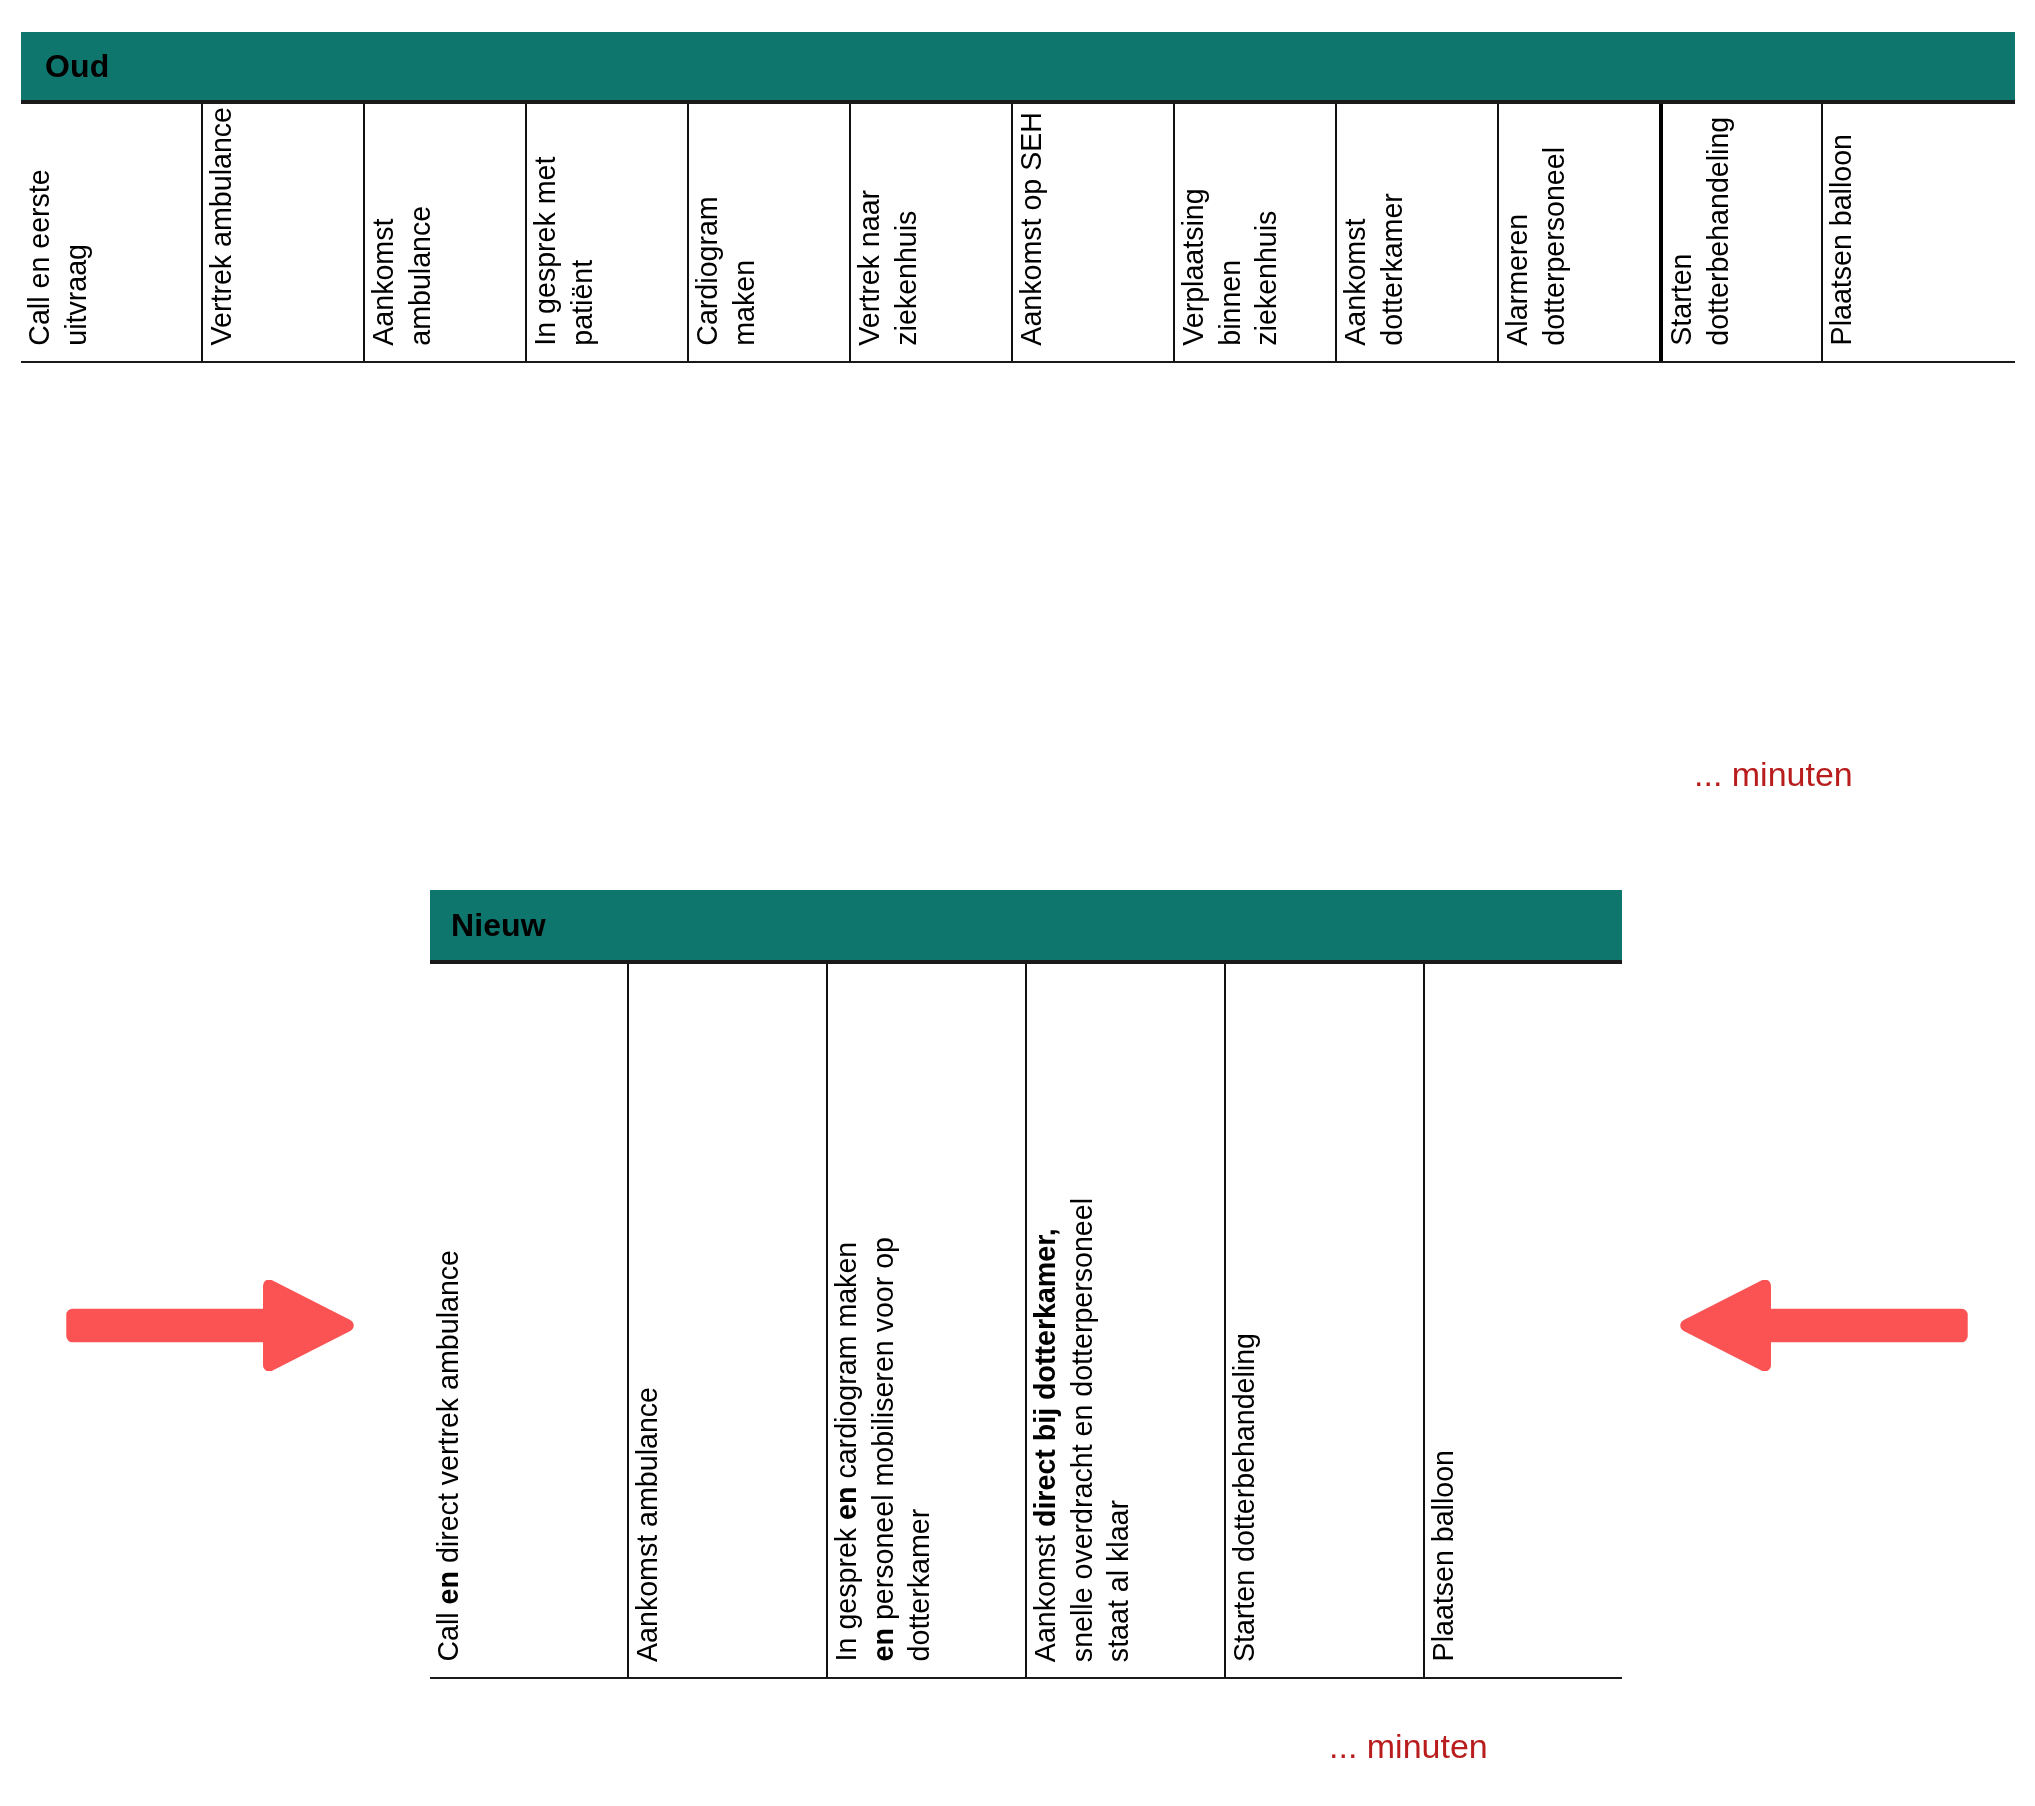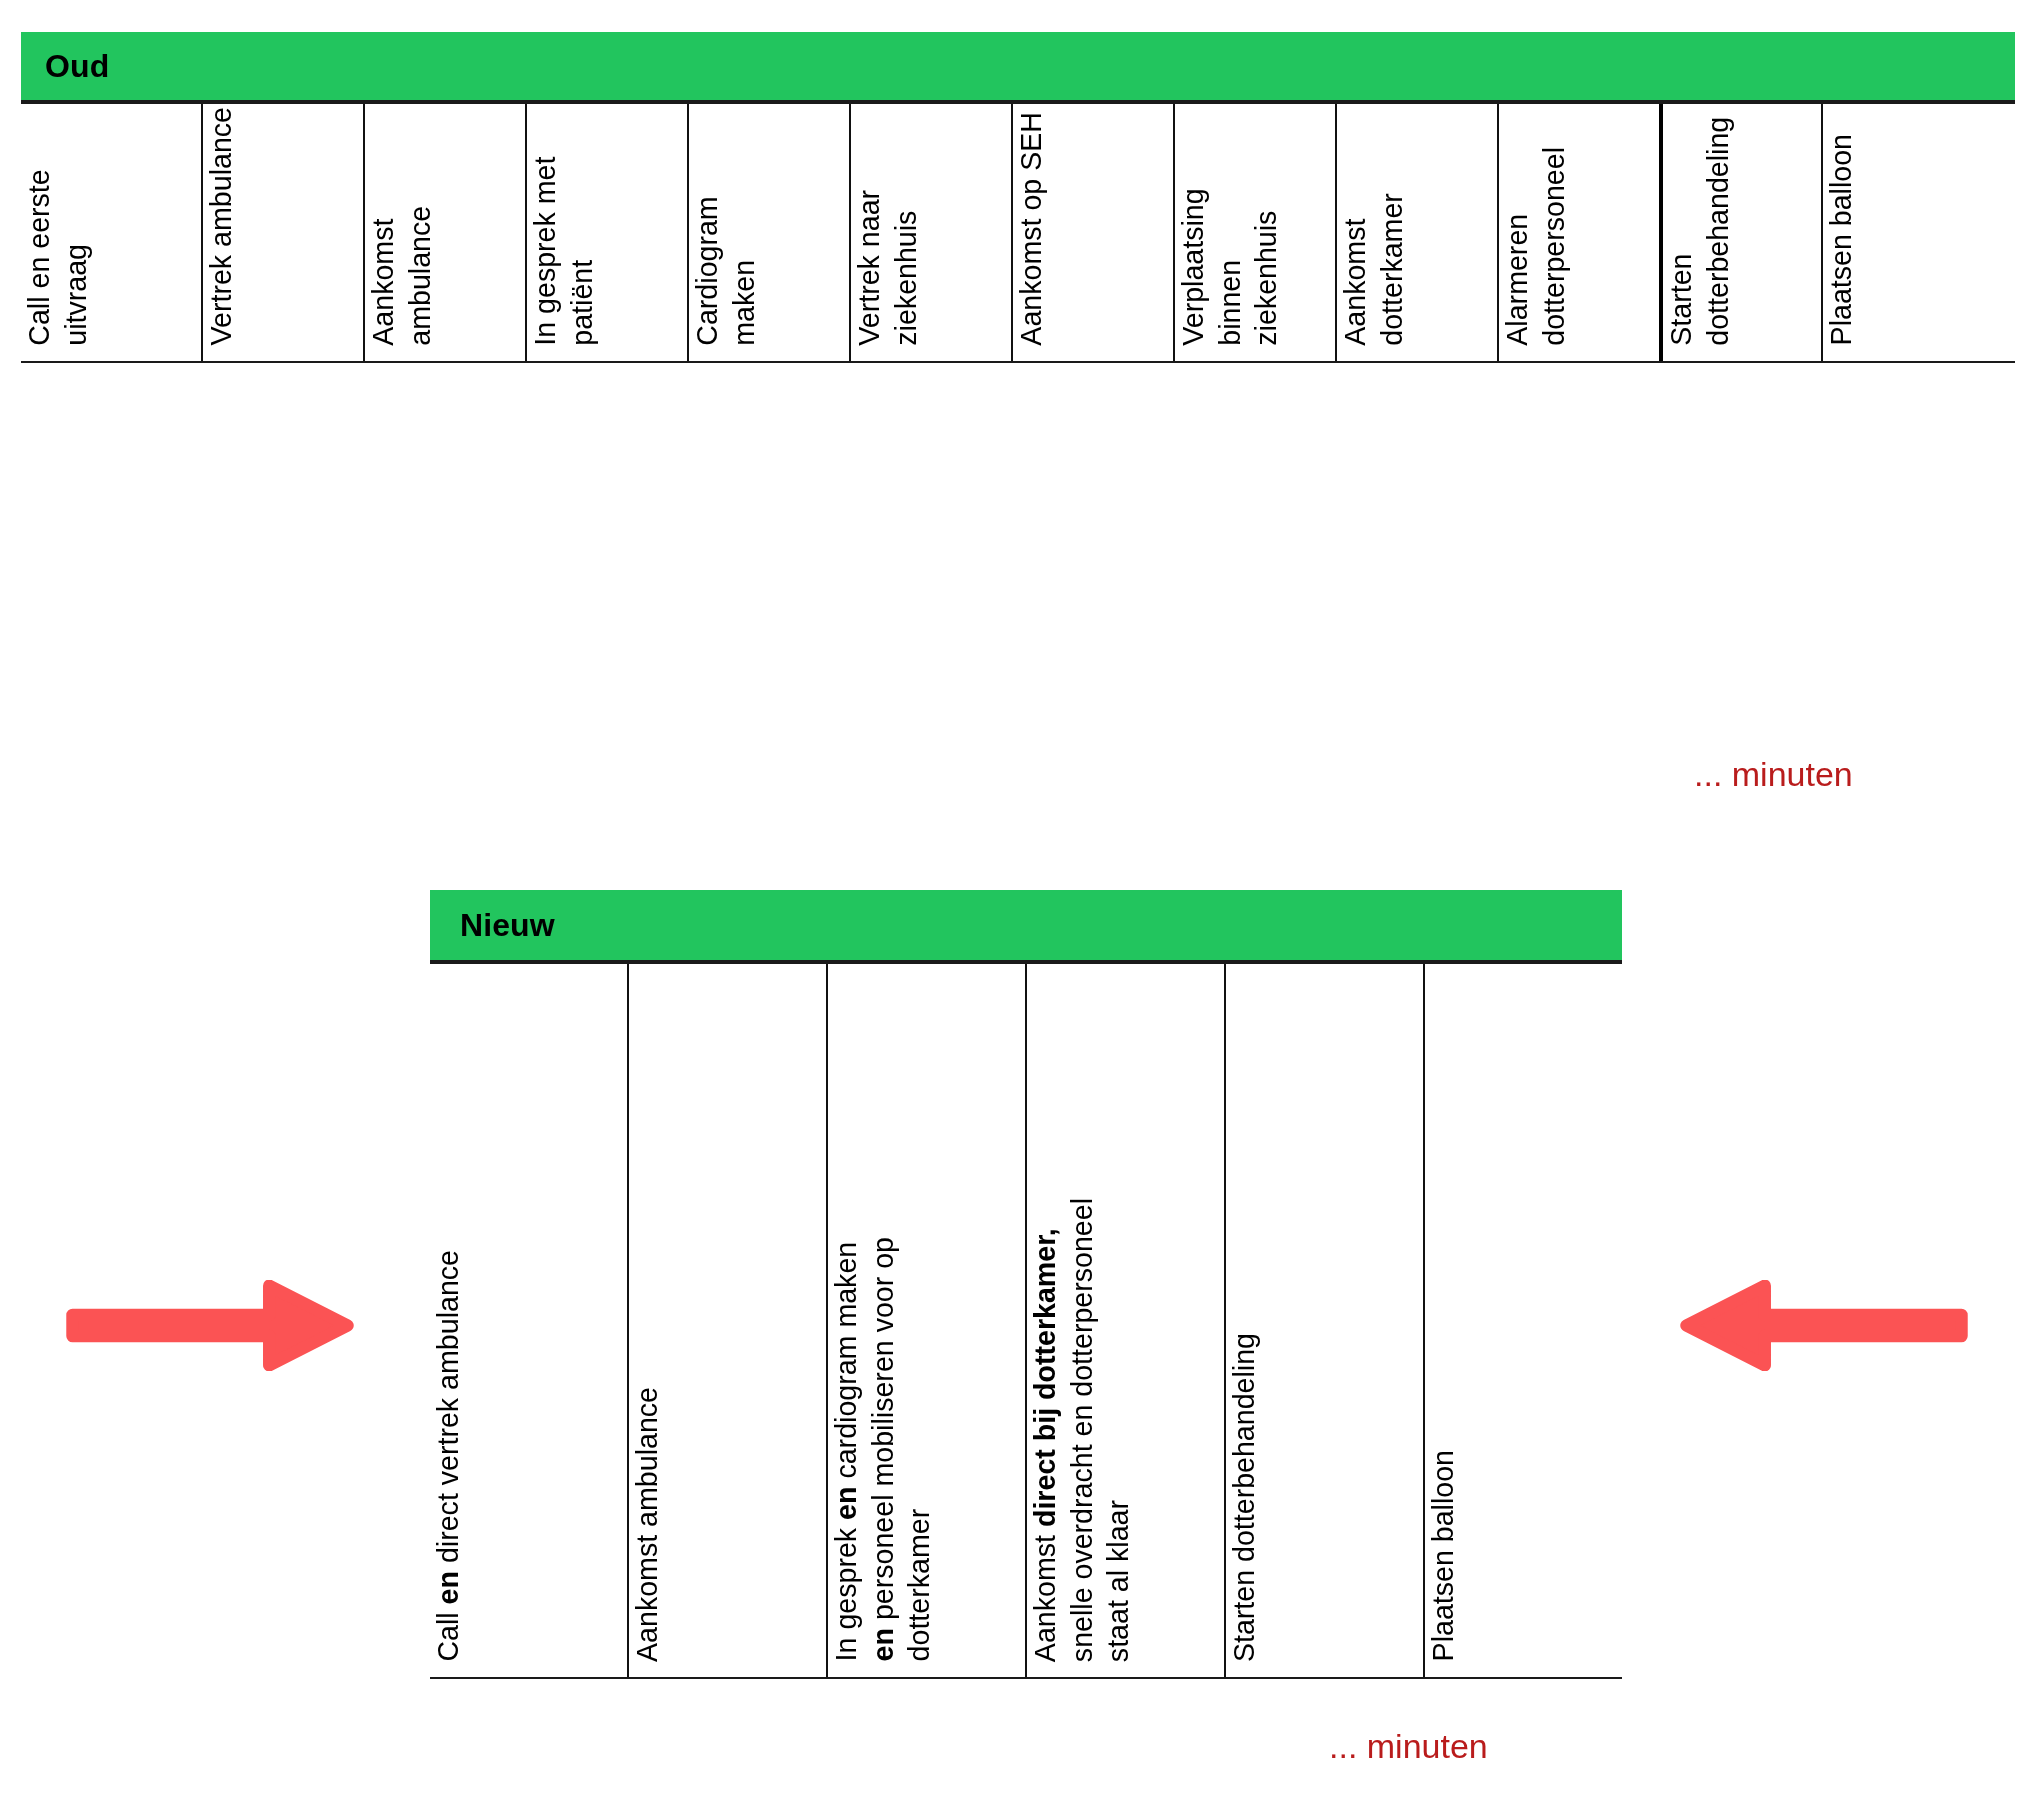--- a/index.html
+++ b/index.html
@@ -14,21 +14,21 @@
     font-family: "Liberation Sans", sans-serif;
     color: #000000;
     overflow: hidden;
   }
 
   
   .timeline {
     position: absolute;
   }
   .tl-header {
-    background: #22c55e;
+    background: #0f766e;
     box-sizing: border-box;
     display: flex;
     align-items: center;
   }
   .tl-title {
     font-weight: bold;
     font-size: 32px;
     letter-spacing: 0.1px;
     line-height: 1;
     color: #000000;
@@ -95,21 +95,21 @@
   #oud .tl-label { padding-left: 19.5px; }
 
   
   #nieuw {
     left: 430px;
     top: 890px;
     width: 1192px;
   }
   #nieuw .tl-header {
     height: 70px;
-    padding-left: 30px;
+    padding-left: 21px;
     width: 1192px;
   }
   #nieuw .tl-body {
     height: 719px;
     width: 1192px;
   }
   #nieuw .tl-col { width: 199px; }
   #nieuw .tl-col:first-child { width: 197px; }
   #nieuw .tl-label { padding-left: 18px; }
 

